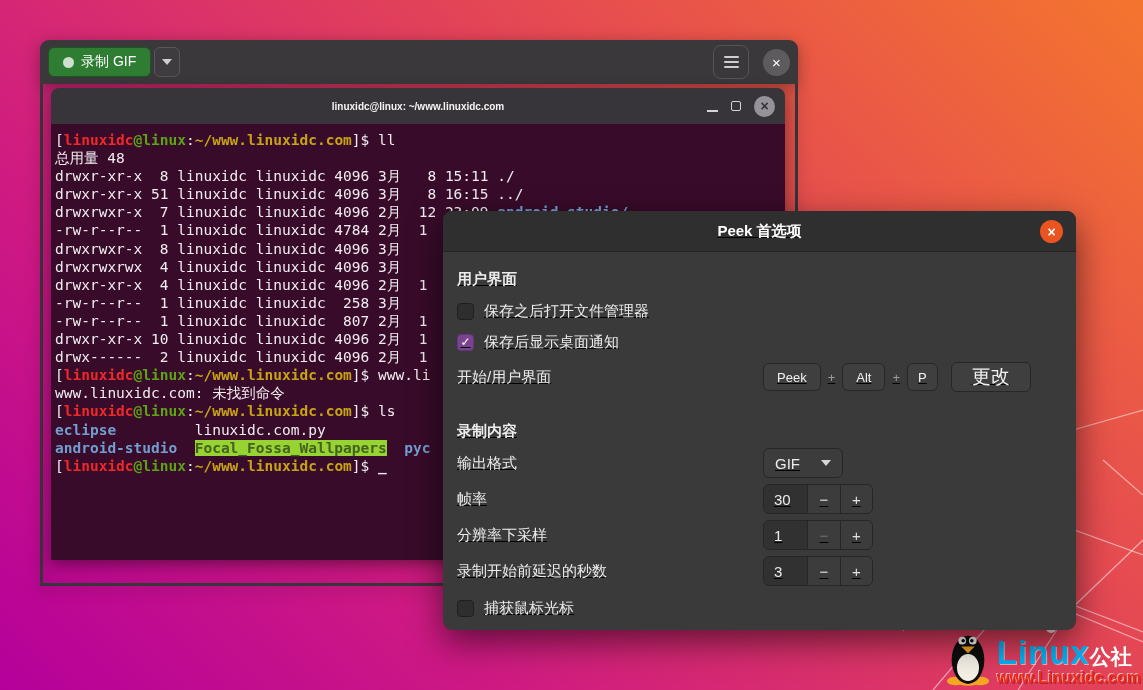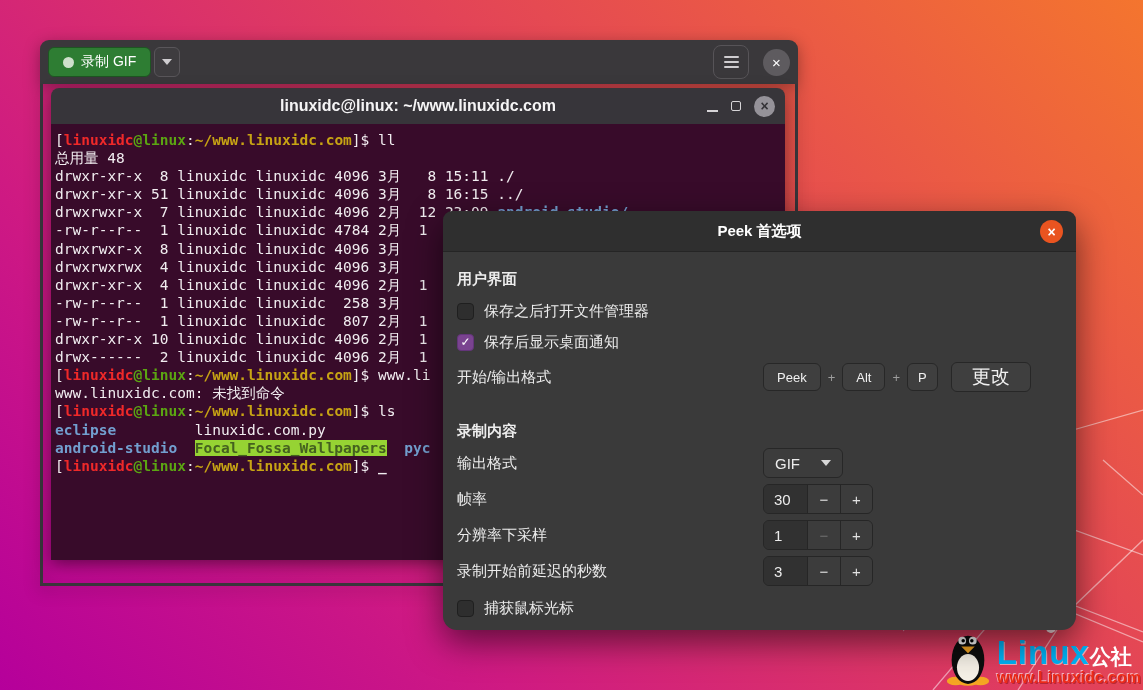--- a/index.html
+++ b/index.html
@@ -28,40 +28,40 @@
           display:flex; flex-direction:column; gap:3px; align-items:center; justify-content:center; cursor:pointer; }
   .menu-bar { width:15px; height:2px; background:#cfcdd0; border-radius:1px; }
   .circle-btn { width:27px; height:27px; border-radius:50%; background:#5e5b5f; color:#fff;
           display:flex; align-items:center; justify-content:center; font-size:15px; cursor:pointer; }
 
   
   .term { position:absolute; left:51px; top:88px; width:734px; height:472px; z-index:3;
           border-radius:8px 8px 0 0; box-shadow:0 5px 16px rgba(0,0,0,.45); }
   .term-titlebar { height:36px; background:#37353a; border-radius:8px 8px 0 0; position:relative;
           display:flex; align-items:center; justify-content:center; }
-  .term-title { color:#f5f4f5; font-weight:bold; font-size:16px; }
+  .term-title { color:#f5f4f5; font-weight:bold; font-size:10px; }
   .term-controls { position:absolute; right:10px; top:0; height:36px; display:flex; align-items:center; gap:13px; }
   .tc-min { width:11px; height:11px; border-bottom:2px solid #d6d4d7; cursor:pointer; }
   .tc-max { width:10px; height:10px; border:1.5px solid #d6d4d7; border-radius:2px; cursor:pointer; }
   .tc-close { width:21px; height:21px; border-radius:50%; background:#959299; color:#353338;
           display:flex; align-items:center; justify-content:center; font-size:14px; font-weight:bold; cursor:pointer; }
   .term-screen { height:436px; background:#380b2a; overflow:hidden; padding:7px 2px 0 4px;
           font-family:"DejaVu Sans Mono", monospace; font-size:14.5px; line-height:18.1px; }
   .tline { white-space:pre; }
   .t-w { color:#f1edf0; }
   .t-r { color:#ef2929; font-weight:bold; }
   .t-g { color:#5ba512; font-weight:bold; }
   .t-y { color:#c7a414; font-weight:bold; }
   .t-b { color:#729fcf; font-weight:bold; }
   .t-hl { color:#44611f; background:#96d333; font-weight:bold; }
   .t-cur { color:#f1edf0; font-weight:bold; }
 
   
   .dlg { position:absolute; left:443px; top:211px; width:633px; height:419px; z-index:4;
-         background:#3a3a3a; border-radius:14px; box-shadow:0 12px 34px rgba(0,0,0,.55); }
+         background:#3a3a3a; border-radius:9px; box-shadow:0 12px 34px rgba(0,0,0,.55);text-decoration:underline; }
   .dlg-header { height:41px; background:#2f2f2f; border-radius:9px 9px 0 0; border-bottom:1px solid #252525;
          display:flex; align-items:center; justify-content:center; position:relative; }
   .dlg-title { color:#ffffff; font-weight:bold; font-size:15px; }
   .dlg-close { position:absolute; right:13px; top:9px; width:23px; height:23px; border-radius:50%;
          background:#e95420; color:#fff; display:flex; align-items:center; justify-content:center;
          font-size:14px; font-weight:bold; cursor:pointer; }
   .dlg-body { padding:12px 14px 0 14px; color:#ececec; font-size:15px; }
   .sec-heading { height:26px; line-height:26px; font-weight:bold; margin:2px 0 4px 0; }
   .sec-heading.second { margin-top:26px; }
   .prow { display:flex; align-items:center; height:30px; margin-top:1px; }
@@ -194,21 +194,21 @@
       </div>
 
       <div class="prow">
         <span class="cb checked">
             <span class="tick">✓</span>
           </span>
         <span>保存后显示桌面通知</span>
       </div>
 
       <div class="prow hotkey">
-        <span class="plabel">开始/输出格式</span>
+        <span class="plabel">开始/用户界面</span>
         <span class="keybtn">Peek</span>
         <span class="kplus">+</span>
         <span class="keybtn">Alt</span>
         <span class="kplus">+</span>
         <span class="keybtn small">P</span>
         <span class="changebtn">更改</span>
       </div>
 
       <div class="sec-heading second">录制内容</div>
 

